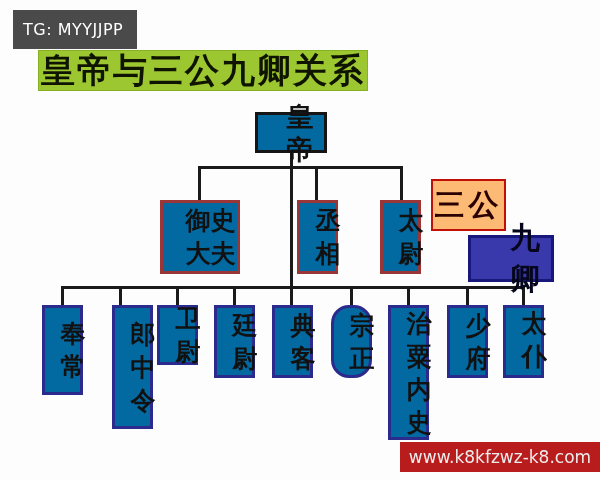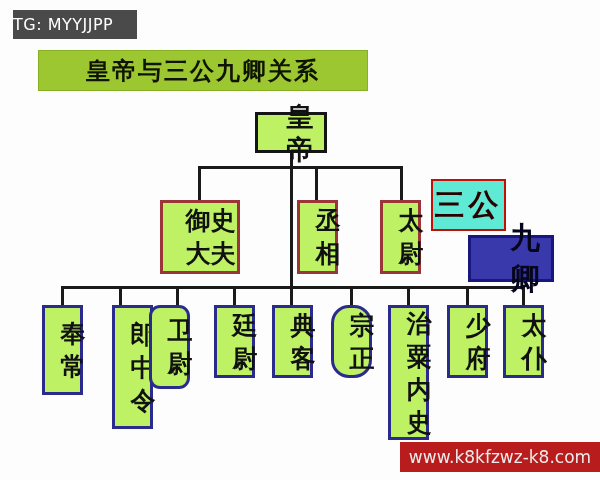--- a/index.html
+++ b/index.html
@@ -1,58 +1,58 @@
 <!DOCTYPE html>
 <html><head>
 <meta charset="utf-8">
 <style>
   html,body{margin:0;padding:0;}
   body{width:600px;height:480px;background:#fdfdfd;font-family:"DejaVu Sans","Liberation Sans",sans-serif;}
   .stage{position:relative;width:600px;height:480px;background:#fdfdfd;overflow:hidden;}
 
   
-  .tg-badge{position:absolute;left:13px;top:10px;width:124px;height:29px;background:#4a4a4a;
+  .tg-badge{position:absolute;left:13px;top:10px;width:124px;height:39px;background:#4a4a4a;
     color:#ffffff;font-size:16px;letter-spacing:.5px;display:flex;align-items:center;
-    box-sizing:border-box;}
+    padding-left:10px;box-sizing:border-box;}
   .footer-bar{position:absolute;left:400px;top:442px;width:200px;height:30px;background:#b91c1c;
     color:#ececec;font-size:17px;display:flex;align-items:center;justify-content:center;}
 
   
   .title{position:absolute;left:38px;top:50px;width:330px;height:41px;background:#9dc730;
-    color:#0e1400;font-size:24px;font-weight:bold;letter-spacing:2px;
+    color:#0e1400;font-size:34px;font-weight:bold;letter-spacing:2px;
     font-family:"DejaVu Serif","Liberation Serif",serif;
     display:flex;align-items:center;justify-content:center;border:1px solid #85b122;box-sizing:border-box;}
 
   
-  .node{position:absolute;background:#bef264;border:3px solid #151515;color:#111;
+  .node{position:absolute;background:#0369a1;border:3px solid #151515;color:#111;
     font-weight:bold;font-family:"DejaVu Serif","Liberation Serif",serif;
     display:flex;align-items:center;justify-content:center;text-align:center;
     word-break:break-all;box-sizing:border-box;line-height:33px;padding-left:21px;}
   .emperor{left:255px;top:112px;width:72px;height:41px;font-size:27px;letter-spacing:3px;}
   .red{border-color:#9a3538;}
   .blue{border-color:#2b2b8d;}
   .wide{left:160px;top:200px;width:80px;height:74px;font-size:25px;}
   .v{width:41px;font-size:25px;}
   .chengxiang{left:297px;top:200px;height:74px;}
   .taiwei{left:380px;top:200px;height:74px;}
   .n1{left:42px;top:305px;height:90px;}
   .n2{left:112px;top:305px;height:124px;text-align:right;}
-  .n3{left:149px;top:305px;height:84px;border-radius:11px;}
+  .n3{left:157px;top:305px;height:60px;}
   .n4{left:214px;top:305px;height:73px;}
   .n5{left:272px;top:305px;height:73px;}
   .n6{left:331px;top:305px;height:73px;border-radius:18px;}
   .n7{left:388px;top:305px;height:135px;}
   .n8{left:447px;top:305px;height:73px;}
-  .n9{left:503px;top:305px;height:73px;}
+  .n9{left:503px;top:305px;height:73px;font-family:Liberation Mono, monospace;}
 
   
   .badge{position:absolute;font-weight:bold;font-family:"DejaVu Serif","Liberation Serif",serif;
     display:flex;align-items:center;justify-content:center;font-size:30px;letter-spacing:4px;
     box-sizing:border-box;}
-  .sangong{left:431px;top:179px;width:75px;height:52px;background:#5eead4;color:#2b0000;border:2px solid #c01007;}
+  .sangong{left:431px;top:179px;width:75px;height:52px;background:#fdba74;color:#2b0000;border:2px solid #c01007;}
   .jiuqing{left:468px;top:235px;width:86px;height:47px;background:#3939ac;color:#05051c;border:3px solid #17177c;padding-left:39px;}
 
   
   .ln{position:absolute;background:#1a1a1a;}
   .l-trunk{left:290px;top:151px;width:3px;height:138px;}
   .l-rail1{left:198px;top:166px;width:205px;height:3px;}
   .l-dA{left:198px;top:166px;width:3px;height:36px;}
   .l-dB{left:315px;top:166px;width:3px;height:36px;}
   .l-dC{left:400px;top:166px;width:3px;height:36px;}
   .l-rail2{left:61px;top:286px;width:464px;height:3px;}

